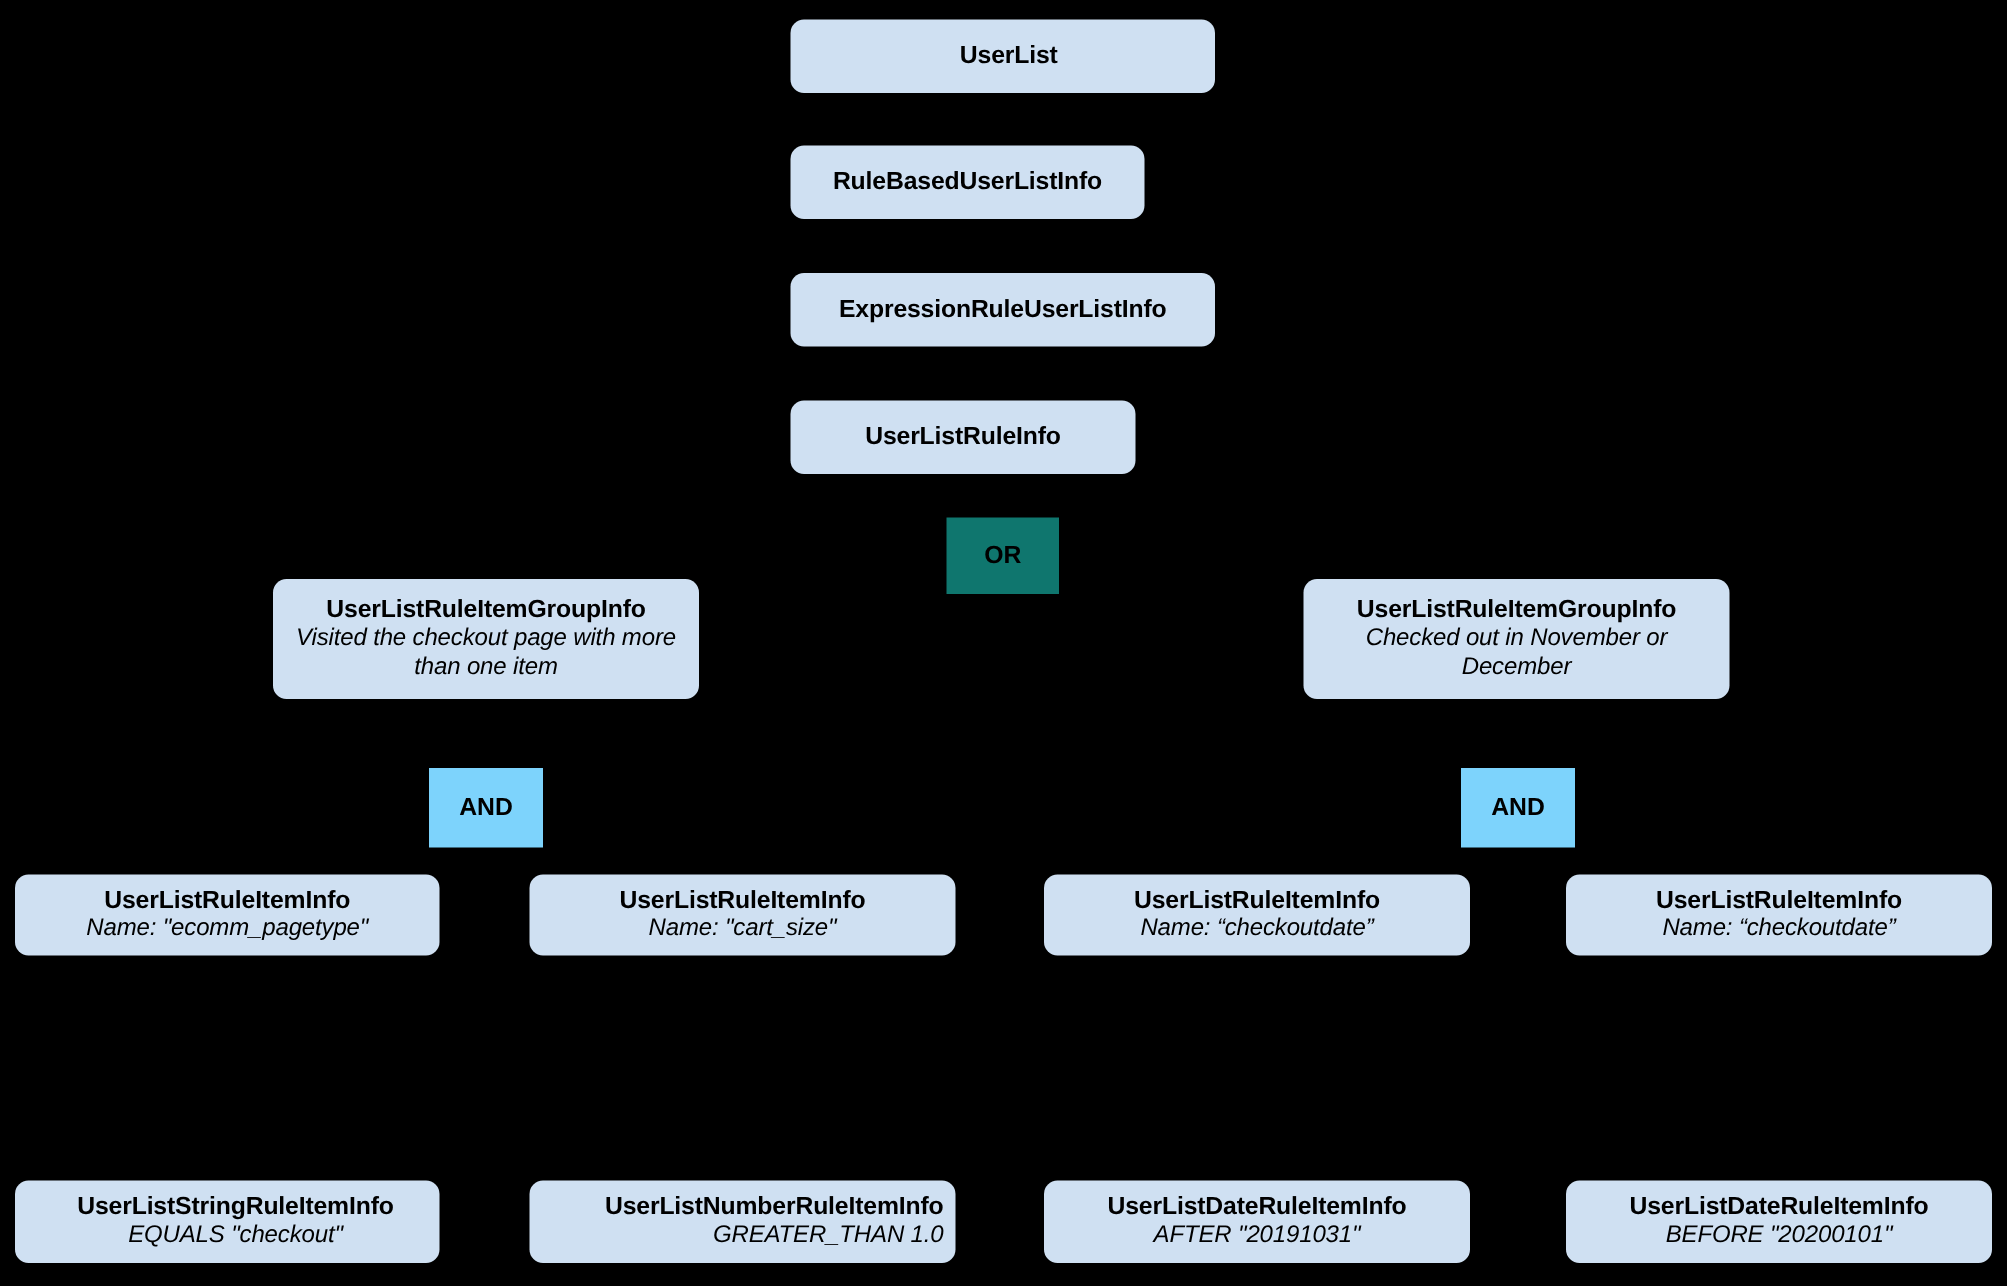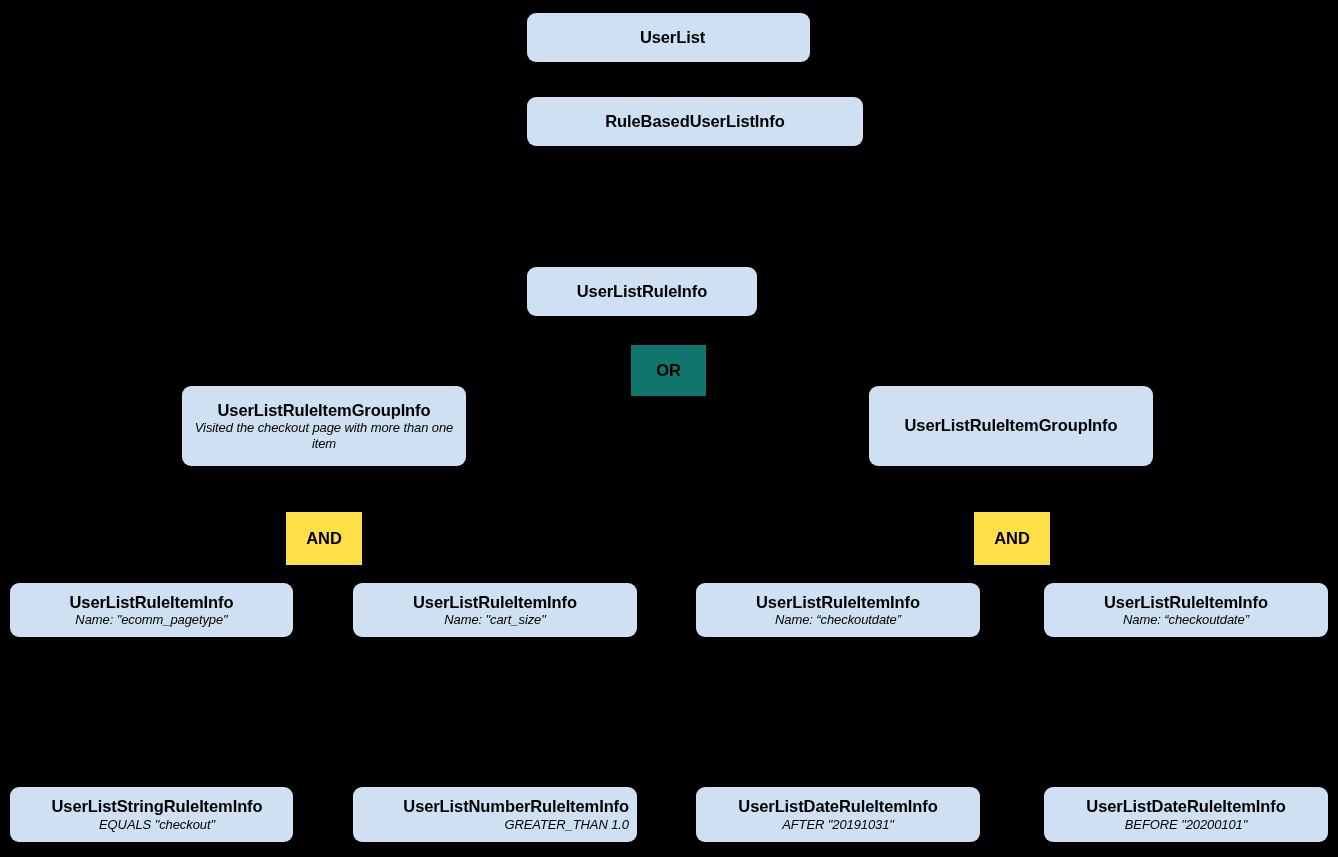--- a/index.html
+++ b/index.html
@@ -31,39 +31,39 @@
     padding: 2px 8px;
   }
   .node .title {
     font-weight: bold;
     font-size: 16.5px;
     letter-spacing: -0.1px;
     white-space: nowrap;
   }
   .node .sub {
     font-style: italic;
-    font-size: 13px;
+    font-size: 16px;
     letter-spacing: -0.1px;
   }
   .node.wide-sub .sub {
     white-space: normal;
   }
   .op {
     position: absolute;
     box-sizing: border-box;
     display: flex;
     align-items: center;
     justify-content: center;
     border-radius: 0;
     font-weight: bold;
     font-size: 16.5px;
     color: #000000;
   }
   .op.or  { background: #0f766e; }
-  .op.and { background: #fde047; }
+  .op.and { background: #7dd3fc; }
 
   
   #edges {
     position: absolute;
     left: 0; top: 0;
     width: 1338px;
     height: 857px;
     pointer-events: none;
   }
   #edges path, #edges line {
@@ -93,40 +93,44 @@
     <line x1="151" y1="637" x2="151" y2="787"></line>
     <line x1="495" y1="637" x2="495" y2="787"></line>
     <line x1="838" y1="637" x2="838" y2="787"></line>
     <line x1="1186" y1="637" x2="1186" y2="787"></line>
   </svg>
 
   <div class="node" style="left:527px; top:13px; width:283px; height:49px;padding-left:16px;">
     <div class="title">UserList</div>
   </div>
 
-  <div class="node" style="left:527px; top:97px; width:336px; height:49px;text-align:right;">
+  <div class="node" style="left:527px; top:97px; width:236px; height:49px;text-align:right;">
     <div class="title">RuleBasedUserListInfo</div>
   </div>
 
+  <div class="node" style="left:527px; top:182px; width:283px; height:49px;">
+    <div class="title">ExpressionRuleUserListInfo</div>
+  </div>
 
   <div class="node" style="left:527px; top:267px; width:230px; height:49px;">
     <div class="title">UserListRuleInfo</div>
   </div>
 
   <div class="op or" style="left:631px; top:345px; width:75px; height:51px;">
     <span>OR</span>
   </div>
 
   <div class="node wide-sub" style="left:182px; top:386px; width:284px; height:80px;">
     <div class="title">UserListRuleItemGroupInfo</div>
     <div class="sub">Visited the checkout page with more than one item</div>
   </div>
 
   <div class="node wide-sub" style="left:869px; top:386px; width:284px; height:80px;">
     <div class="title">UserListRuleItemGroupInfo</div>
+    <div class="sub">Checked out in November or December</div>
   </div>
 
   <div class="op and" style="left:286px; top:512px; width:76px; height:53px;">
     <span>AND</span>
   </div>
 
   <div class="op and" style="left:974px; top:512px; width:76px; height:53px;">
     <span>AND</span>
   </div>
 

